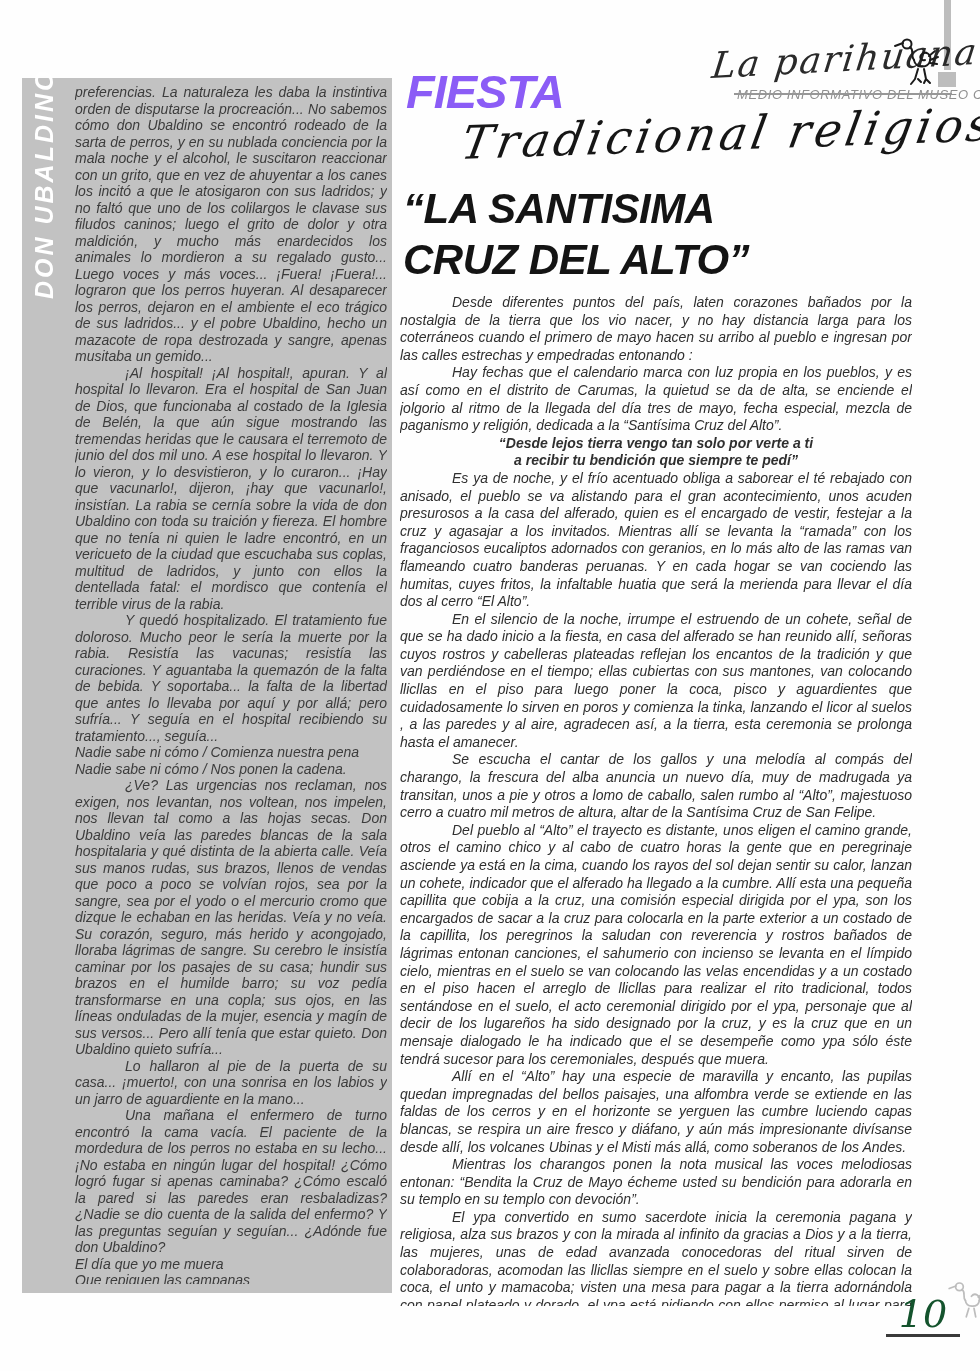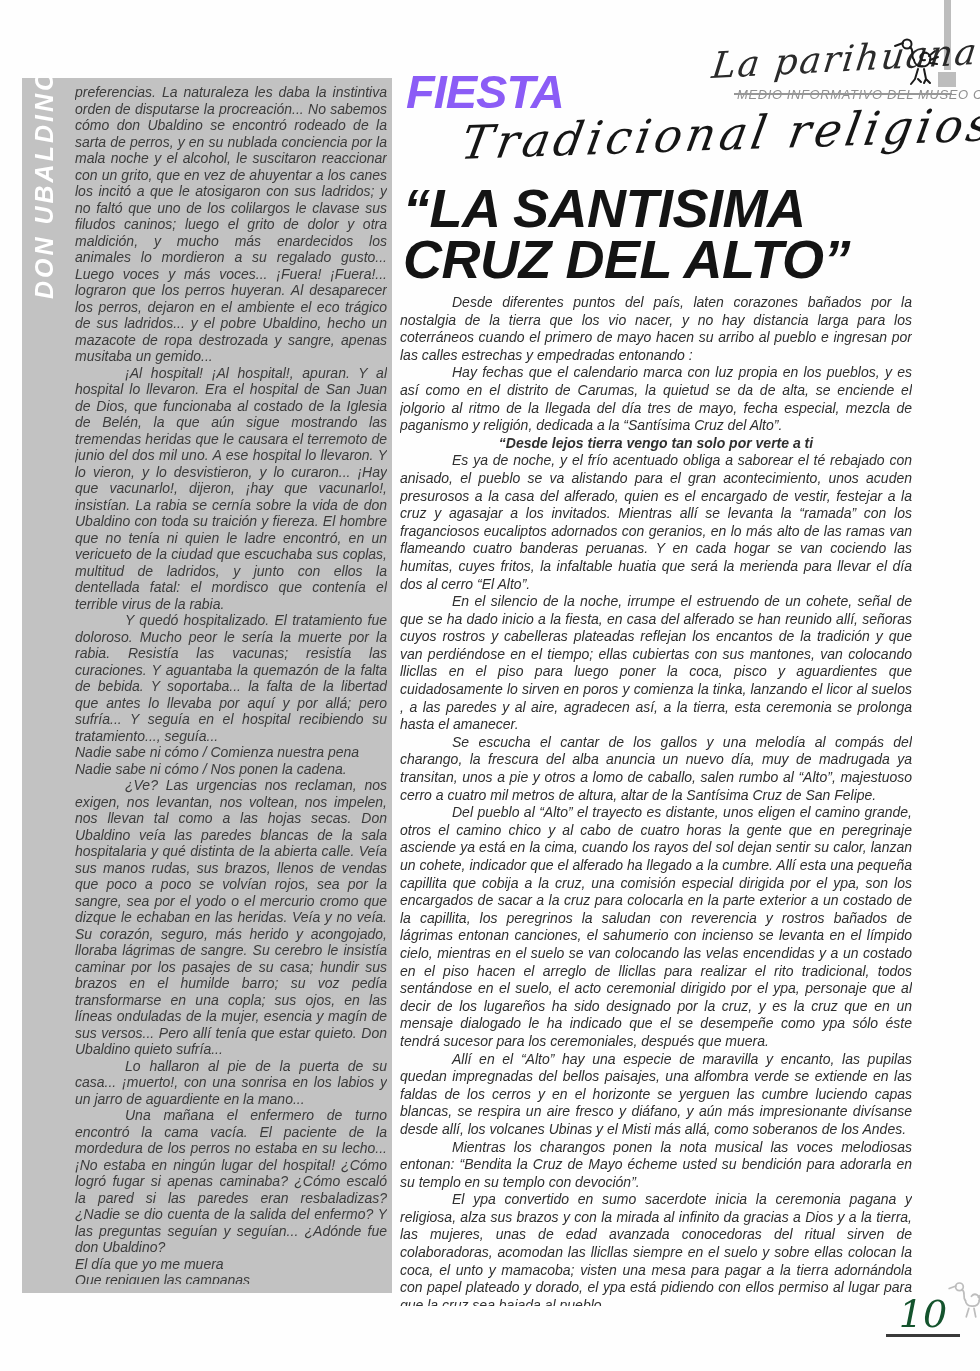--- a/index.html
+++ b/index.html
@@ -16,21 +16,21 @@
   .tagline{position:absolute;left:737px;top:79px;font-size:13px;font-style:italic;
         color:#8f8f8f;letter-spacing:.6px;white-space:nowrap;margin-top:8px;}
   .tagline-rule{position:absolute;left:734px;top:93px;width:218px;height:2px;background:#979797;}
 
   
   .kicker{position:absolute;left:406px;top:64px;font-size:47px;font-weight:bold;
         font-style:italic;color:#8b5cf6;letter-spacing:-1px;}
   .script-title{position:absolute;left:462px;top:106px;font-family:"DejaVu Serif",serif;
         font-style:italic;font-size:46px;color:#161616;transform:rotate(-2deg) skewX(-12deg);
         white-space:nowrap;letter-spacing:4px;}
-  .main-title{position:absolute;left:403px;top:183px;font-size:54px;font-weight:bold;
+  .main-title{position:absolute;left:403px;top:183px;font-size:42px;font-weight:bold;
         font-style:italic;color:#141414;line-height:51px;letter-spacing:-.5px;}
 
   
   .graybox{position:absolute;left:22px;top:78px;width:370px;height:1215px;background:#c2c2c2;}
   .side-label{position:absolute;left:8px;top:6px;height:215px;writing-mode:vertical-rl;
         transform:rotate(180deg);color:#ffffff;font-weight:bold;font-style:italic;
         font-size:25px;letter-spacing:3px;white-space:nowrap;}
   .left-col{position:absolute;left:53px;top:6px;width:312px;height:1200px;overflow:hidden;
         color:#3c3c3c;font-style:italic;font-size:14px;line-height:16.5px;text-align:justify;}
   .left-col p,.right-col p{margin:0;}
@@ -97,20 +97,21 @@
       <p class="v2">Cosquillas me haga la hermana.</p>
       <p>¿Qué le parece?</p>
       <div class="endmark"></div>
     </div>
   </div>
 
   <div class="right-col">
     <p class="ind-r">Desde diferentes puntos del país, laten corazones bañados por la nostalgia de la tierra que los vio nacer, y no hay distancia larga para los coterráneos cuando el primero de mayo hacen su arribo al pueblo e ingresan por las calles estrechas y empedradas entonando :</p>
     <p class="ind-r">Hay fechas que el calendario marca con luz propia en los pueblos, y es así como en el distrito de Carumas, la quietud se da de alta, se enciende el jolgorio al ritmo de la llegada del día tres de mayo, fecha especial, mezcla de paganismo y religión, dedicada a la “Santísima Cruz del Alto”.</p>
     <p class="quote">“Desde lejos tierra vengo tan solo por verte a ti</p>
+    <p class="quote">a recibir tu bendición que siempre te pedí”</p>
     <p class="ind-r">Es ya de noche, y el frío acentuado obliga a saborear el té rebajado con anisado, el pueblo se va alistando para el gran acontecimiento, unos acuden presurosos a la casa del alferado, quien es el encargado de vestir, festejar a la cruz y agasajar a los invitados. Mientras allí se levanta la “ramada” con los fraganciosos eucaliptos adornados con geranios, en lo más alto de las ramas van flameando cuatro banderas peruanas. Y en cada hogar se van cociendo las humitas, cuyes fritos, la infaltable huatia que será la merienda para llevar el día dos al cerro “El Alto”.</p>
     <p class="ind-r">En el silencio de la noche, irrumpe el estruendo de un cohete, señal de que se ha dado inicio a la fiesta, en casa del alferado se han reunido allí, señoras cuyos rostros y cabelleras plateadas reflejan los encantos de la tradición y que van perdiéndose en el tiempo; ellas cubiertas con sus mantones, van colocando llicllas en el piso para luego poner la coca, pisco y aguardientes que cuidadosamente lo sirven en poros y comienza la tinka, lanzando el licor al suelos , a las paredes y al aire, agradecen así, a la tierra, esta ceremonia se prolonga hasta el amanecer.</p>
     <p class="ind-r">Se escucha el cantar de los gallos y una melodía al compás del charango, la frescura del alba anuncia un nuevo día, muy de madrugada ya transitan, unos a pie y otros a lomo de caballo, salen rumbo al “Alto”, majestuoso cerro a cuatro mil metros de altura, altar de la Santísima Cruz de San Felipe.</p>
     <p class="ind-r">Del pueblo al “Alto” el trayecto es distante, unos eligen el camino grande, otros el camino chico y al cabo de cuatro horas la gente que en peregrinaje asciende ya está en la cima, cuando los rayos del sol dejan sentir su calor, lanzan un cohete, indicador que el alferado ha llegado a la cumbre. Allí esta una pequeña capillita que cobija a la cruz, una comisión especial dirigida por el ypa, son los encargados de sacar a la cruz para colocarla en la parte exterior a un costado de la capillita, los peregrinos la saludan con reverencia y rostros bañados de lágrimas entonan canciones, el sahumerio con incienso se levanta en el límpido cielo, mientras en el suelo se van colocando las velas encendidas y a un costado en el piso hacen el arreglo de llicllas para realizar el rito tradicional, todos sentándose en el suelo, el acto ceremonial dirigido por el ypa, personaje que al decir de los lugareños ha sido designado por la cruz, y es la cruz que en un mensaje dialogado le ha indicado que el se desempeñe como ypa sólo éste tendrá sucesor para los ceremoniales, después que muera.</p>
     <p class="ind-r">Allí en el “Alto” hay una especie de maravilla y encanto, las pupilas quedan impregnadas del bellos paisajes, una alfombra verde se extiende en las faldas de los cerros y en el horizonte se yerguen las cumbre luciendo capas blancas, se respira un aire fresco y diáfano, y aún más impresionante divísanse desde allí, los volcanes Ubinas y el Misti más allá, como soberanos de los Andes.</p>
     <p class="ind-r">Mientras los charangos ponen la nota musical las voces melodiosas entonan: “Bendita la Cruz de Mayo écheme usted su bendición para adorarla en su templo en su templo con devoción”.</p>
     <p class="ind-r">El ypa convertido en sumo sacerdote inicia la ceremonia pagana y religiosa, alza sus brazos y con la mirada al infinito da gracias a Dios y a la tierra, las mujeres, unas de edad avanzada conocedoras del ritual sirven de colaboradoras, acomodan las llicllas siempre en el suelo y sobre ellas colocan la coca, el unto y mamacoba; visten una mesa para pagar a la tierra adornándola con papel plateado y dorado, el ypa está pidiendo con ellos permiso al lugar para que la cruz sea bajada al pueblo.</p>
   </div>
 
   <svg class="bird-foot" viewBox="0 0 48 56">

